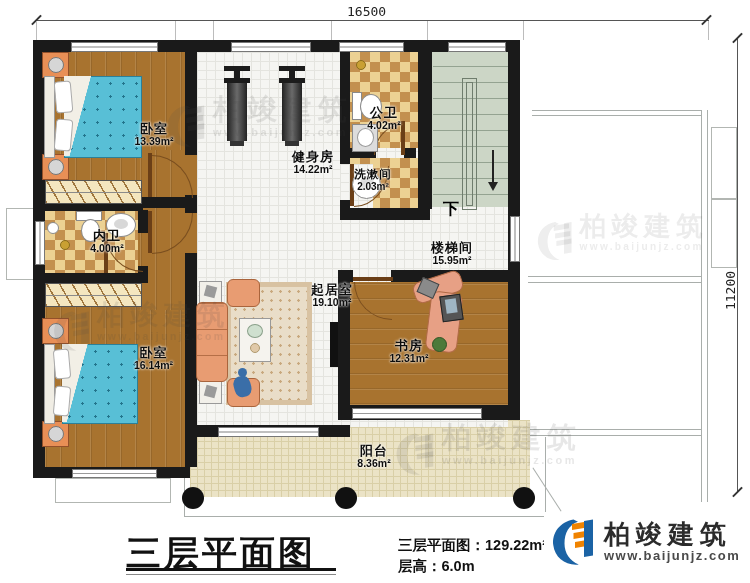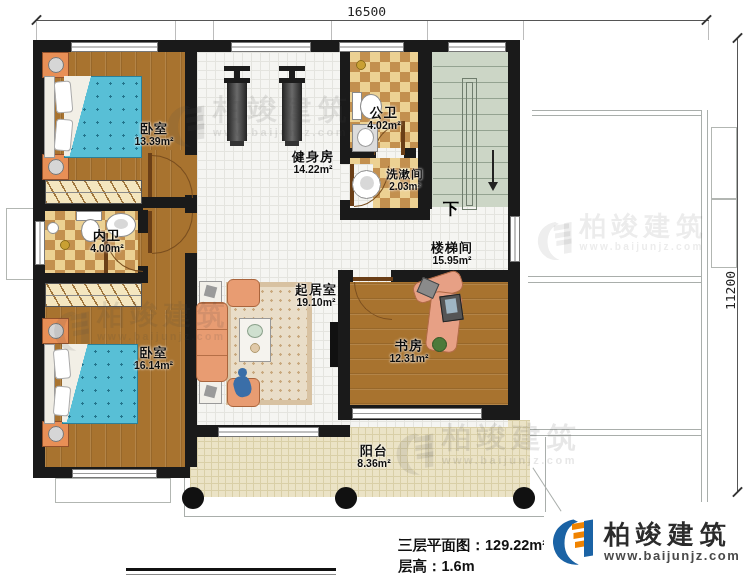--- a/index.html
+++ b/index.html
@@ -256,33 +256,33 @@
       <span class="a">13.39m²</span>
     </div>
   <div class="lbl" style="left:280px;top:150px;width:66px;">
       <span class="n">健身房</span>
       <span class="a">14.22m²</span>
     </div>
   <div class="lbl" style="left:360px;top:106px;width:48px;">
       <span class="n">公卫</span>
       <span class="a">4.02m²</span>
     </div>
-  <div class="lbl" style="left:376px;top:168px;width:58px;">
+  <div class="lbl" style="left:344px;top:168px;width:58px;">
       <span class="n" style="font-size:11.5px;">洗漱间</span>
       <span class="a" style="font-size:10px;">2.03m²</span>
     </div>
   <div class="lbl" style="left:83px;top:229px;width:48px;">
       <span class="n">内卫</span>
       <span class="a">4.00m²</span>
     </div>
   <div class="lbl" style="left:422px;top:241px;width:60px;">
       <span class="n">楼梯间</span>
       <span class="a">15.95m²</span>
     </div>
-  <div class="lbl" style="left:288px;top:283px;width:56px;">
+  <div class="lbl" style="left:304px;top:283px;width:56px;">
       <span class="n">起居室</span>
       <span class="a">19.10m²</span>
     </div>
   <div class="lbl" style="left:126px;top:346px;width:55px;">
       <span class="n">卧室</span>
       <span class="a">16.14m²</span>
     </div>
   <div class="lbl" style="left:383px;top:339px;width:52px;">
       <span class="n">书房</span>
       <span class="a">12.31m²</span>
@@ -346,24 +346,25 @@
           <path d="M36 36 60 32v8L36 44Z"></path>
           <path d="M48 8 60 6v48L48 56Z"></path>
         </g>
       </svg>
     <div class="wm-text">
         <div class="wm-name">柏竣建筑</div>
         <div class="wm-url">www.baijunjz.com</div>
       </div>
   </div>
 
+  <div class="tb" style="left:126px;top:530px;font-size:35px;font-weight:bold;letter-spacing:3px;">三层平面图</div>
   <div class="tb" style="left:126px;top:568px;width:210px;height:3px;background:#111;"></div>
   <div class="tb" style="left:126px;top:574px;width:210px;height:1px;background:#888;"></div>
   <div class="tb" style="left:398px;top:536px;font-size:14.5px;font-weight:bold;"><span>三层平面图：</span><span>129.22m²</span></div>
-  <div class="tb" style="left:398px;top:557px;font-size:14.5px;font-weight:bold;"><span>层高：</span><span>1.6m</span></div>
+  <div class="tb" style="left:398px;top:557px;font-size:14.5px;font-weight:bold;"><span>层高：</span><span>6.0m</span></div>
 
   <div class="tb" style="left:544px;top:512px;display:flex;align-items:center;gap:8px;background:#fff;padding:2px 4px;">
     <svg width="48" height="56" viewBox="0 0 64 72">
       <path d="M34 6C16 9 5 24 7 40c2 17 17 28 34 26C29 61 22 51 22 38 22 24 28 13 40 9Z" fill="#1b63a5"></path>
       <path d="M32 12 56 8v8L32 20Z" fill="#f08300"></path>
       <path d="M34 24 58 20v8L34 32Z" fill="#f08300"></path>
       <path d="M36 36 60 32v8L36 44Z" fill="#f08300"></path>
       <path d="M48 8 60 6v48L48 56Z" fill="#1b63a5"></path>
     </svg>
     <div>

